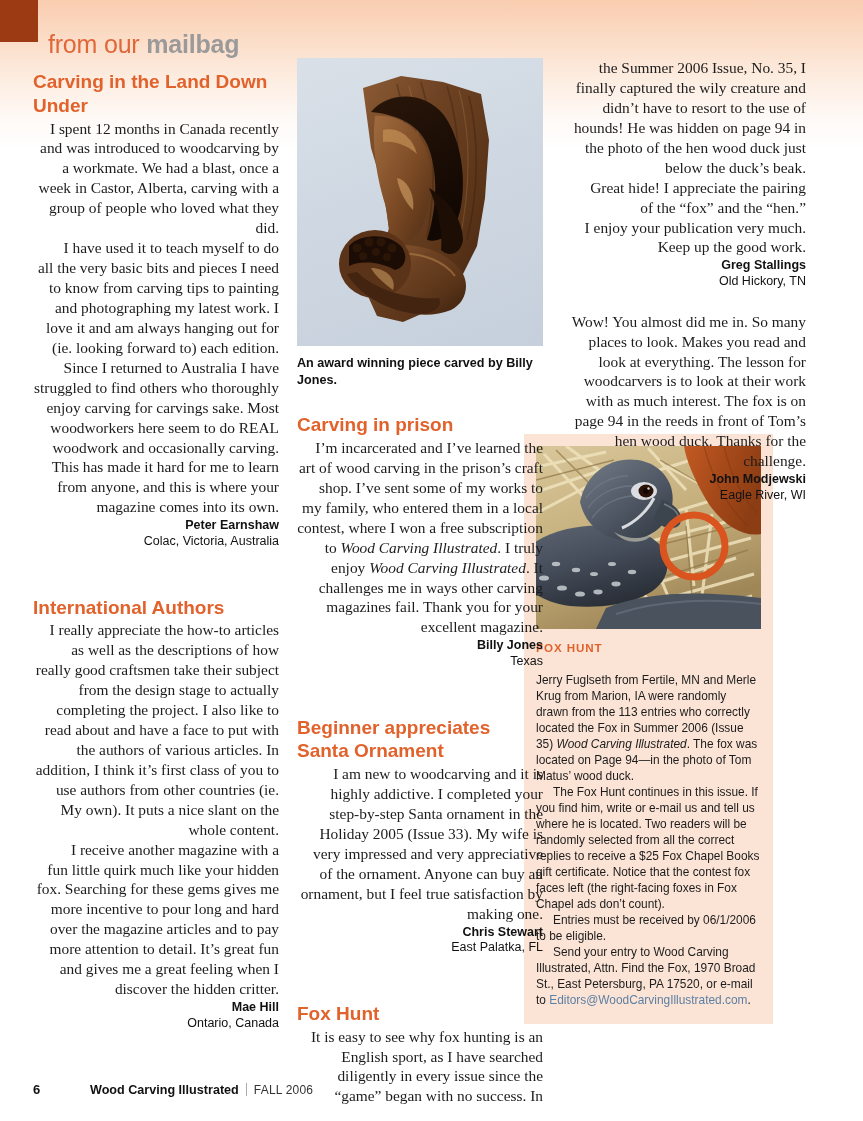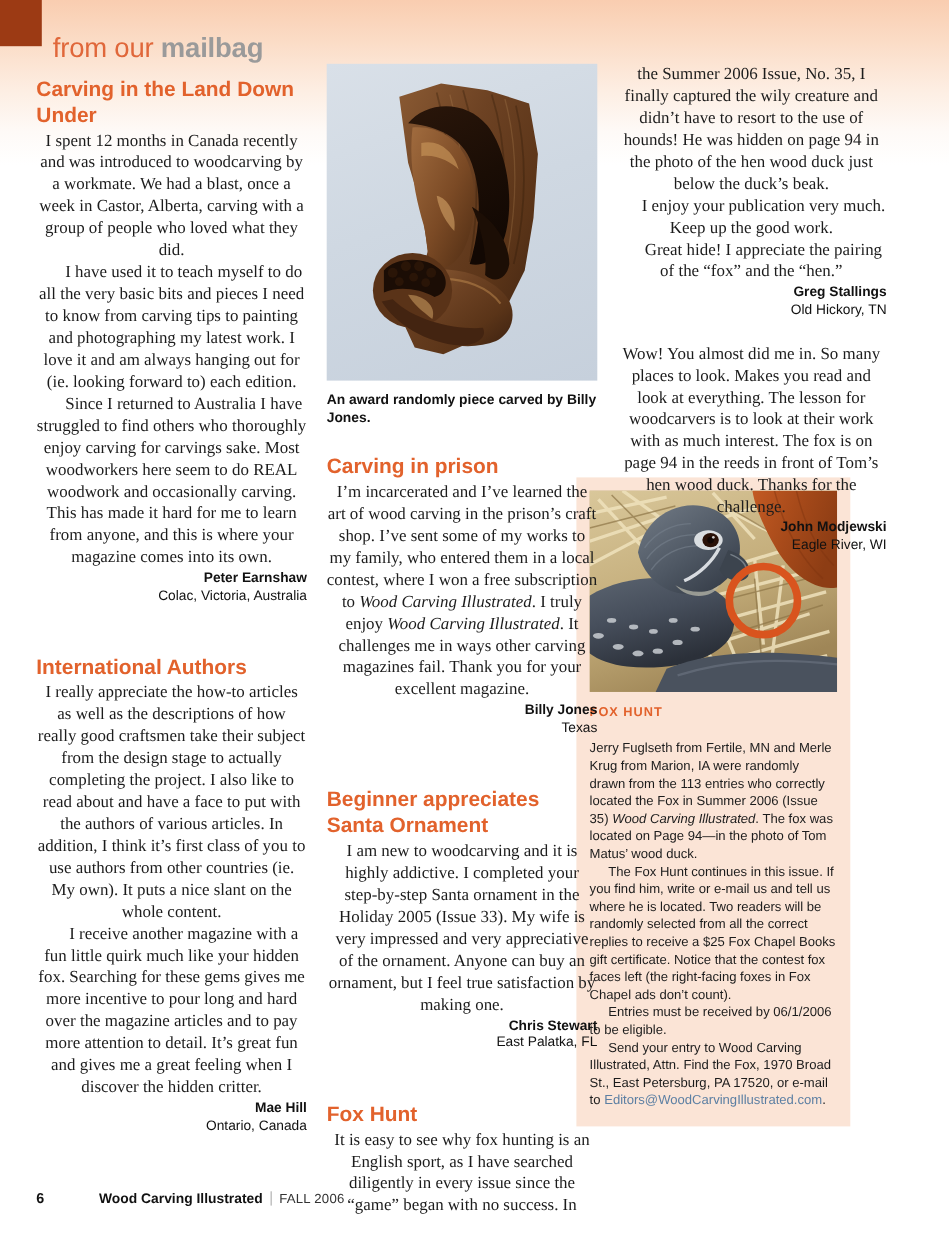--- a/index.html
+++ b/index.html
@@ -69,21 +69,21 @@
     color: #e2622c;
     line-height: 1.25;
     margin-bottom: 1px;
     margin-top: 12px;
   }
   .body-text {
     font-family: "Liberation Serif", serif;
     font-size: 15.4px;
     line-height: 1.295;
     color: #1c1c1c;
-    text-align: center;
+    text-align: right;
   }
   .body-text .ind { display: block; text-indent: 22px; }
   .body-text i { font-style: italic; }
 
   .sig-name {
     font-family: "Liberation Sans", sans-serif;
     font-weight: bold;
     font-size: 12.5px;
     color: #111;
     text-align: right;
@@ -308,21 +308,21 @@
           <circle cx="56" cy="189" r="4"></circle>
         </g>
 
         <path d="M40 200 C 54 200, 66 210, 62 222 C 54 216, 44 208, 40 200 Z" fill="#cfa064" opacity="0.55"></path>
 
         <path d="M16 206 C 28 226, 56 244, 88 246 C 104 246, 112 238, 108 230
                  C 84 232, 46 224, 26 204 Z" fill="#432411"></path>
       </svg>
     </div>
 
-    <div class="caption">An award randomly piece carved by Billy Jones.</div>
+    <div class="caption">An award winning piece carved by Billy Jones.</div>
 
     <div class="gap-sm"></div>
 
     <div>
       <div class="head">Carving in prison</div>
       <div class="body-text">
         <span>I’m incarcerated and I’ve learned the art of wood carving in the prison’s craft shop. I’ve sent some of my works to my family, who entered them in a local contest, where I won a free subscription to <i>Wood Carving Illustrated</i>. I truly enjoy <i>Wood Carving Illustrated</i>. It challenges me in ways other carving magazines fail. Thank you for your excellent magazine.</span>
       </div>
       <div class="sig-name">Billy Jones</div>
       <div class="sig-place">Texas</div>
@@ -350,22 +350,22 @@
         <span>It is easy to see why fox hunting is an English sport, as I have searched diligently in every issue since the “game” began with no success.  In</span>
       </div>
     </div>
   </div>
 
   <div class="col col-3">
 
     <div>
       <div class="body-text">
         <span>the Summer 2006 Issue, No. 35, I finally captured the wily creature and didn’t have to resort to the use of hounds!  He was hidden on page 94 in the photo of the hen wood duck just below the duck’s beak.</span>
+        <span class="ind">Great hide!  I appreciate the pairing of the “fox” and the “hen.”</span>
         <span class="ind">I enjoy your publication very much.  Keep up the good work.</span>
-        <span class="ind">Great hide!  I appreciate the pairing of the “fox” and the “hen.”</span>
       </div>
       <div class="sig-name">Greg Stallings</div>
       <div class="sig-place">Old Hickory, TN</div>
     </div>
 
     <div class="gap-md"></div>
 
     <div>
       <div class="body-text">
         <span>Wow!  You almost did me in. So many places to look. Makes you read and look at everything. The lesson for woodcarvers is to look at their work with as much interest. The fox is on page 94 in the reeds in front of Tom’s hen wood duck. Thanks for the challenge.</span>

